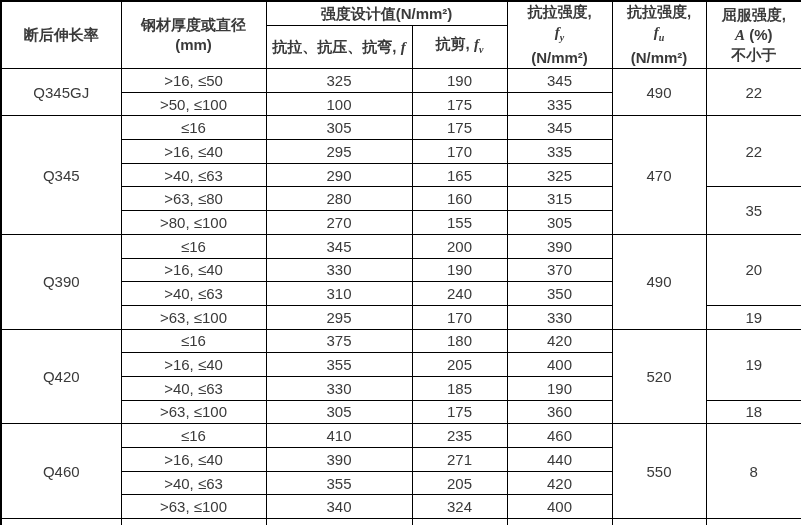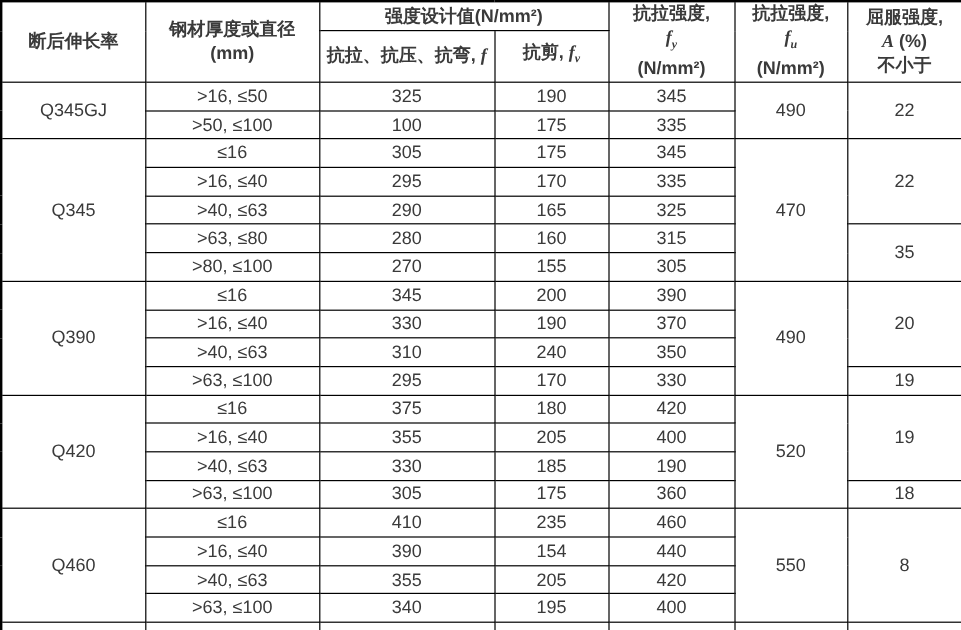--- a/index.html
+++ b/index.html
@@ -216,33 +216,33 @@
           <td>≤16</td>
           <td>410</td>
           <td>235</td>
           <td>460</td>
           <td rowspan="4">550</td>
           <td rowspan="4">8</td>
         </tr>
         <tr>
           <td>&gt;16, ≤40</td>
           <td>390</td>
-          <td>154</td>
+          <td>271</td>
           <td>440</td>
         </tr>
         <tr>
           <td>&gt;40, ≤63</td>
           <td>355</td>
           <td>205</td>
           <td>420</td>
         </tr>
         <tr>
           <td>&gt;63, ≤100</td>
           <td>340</td>
-          <td>195</td>
+          <td>324</td>
           <td>400</td>
         </tr>
         <tr class="partial">
           <td></td>
           <td></td>
           <td></td>
           <td></td>
           <td></td>
           <td></td>
           <td></td>

